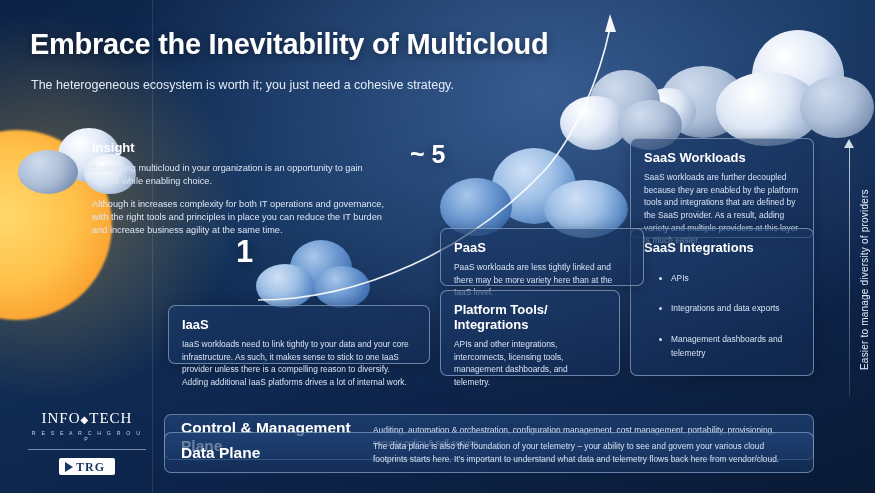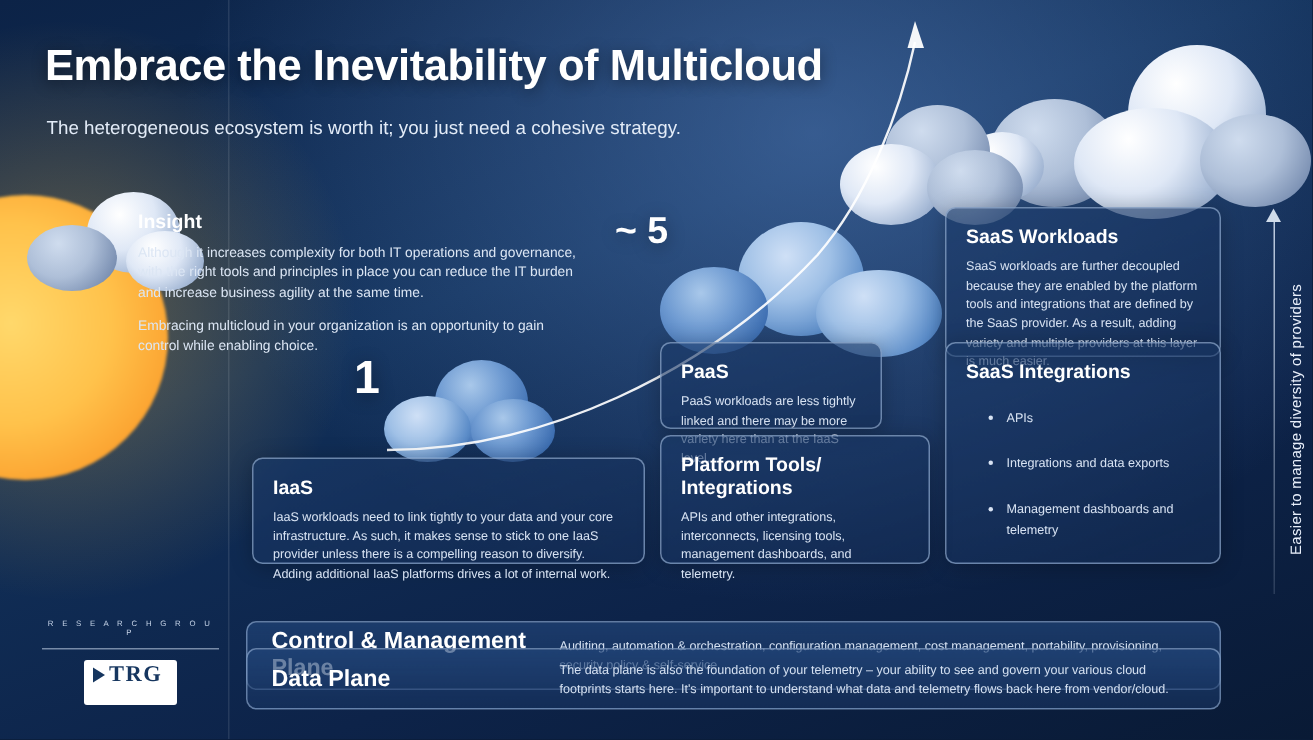--- a/index.html
+++ b/index.html
@@ -126,23 +126,23 @@
     margin: 0;
     padding-left: 11px;
     font-size: 8.4px;
     line-height: 1.7;
     color: #d8e3f3;
   }
   .panel li { margin: 16px; }
 
   #p-saas-workloads { left: 630px; top: 138px; width: 184px; height: 100px; }
   #p-saas-integrations { left: 630px; top: 228px; width: 184px; height: 148px; }
-  #p-paas { left: 440px; top: 228px; width: 148px; height: 58px; }
+  #p-paas { left: 440px; top: 228px; width: 204px; height: 58px; }
   #p-platform-tools { left: 440px; top: 290px; width: 180px; height: 86px; }
-  #p-iaas { left: 168px; top: 305px; width: 262px; height: 71px; }
+  #p-iaas { left: 168px; top: 305px; width: 262px; height: 59px; }
 
   
   .bar {
     position: absolute;
     left: 164px;
     width: 650px;
     border: 1px solid rgba(176,202,235,0.5);
     border-radius: 7px;
     background: linear-gradient(180deg, rgba(34,70,122,0.68) 0%, rgba(24,52,97,0.62) 100%);
     box-sizing: border-box;
@@ -221,23 +221,23 @@
     margin: 7px auto 7px auto;
     width: 100%;
     height: 1px;
     background: rgba(205,220,240,0.55);
   }
   #logo .ltrg {
     display: inline-block;
     background: #ffffff;
     color: #16365f;
     font-weight: bold;
-    font-size: 15px;
+    font-size: 12px;
     letter-spacing: 1px;
-    padding: 2px 10px 11px 6px;
+    padding: 2px 10px 0 6px;
     border-radius: 2px;
     font-family: "Liberation Serif", serif;
   }
   #logo .ltrg .tri {
     display: inline-block;
     width: 0; height: 0;
     border-top: 5px solid transparent;
     border-bottom: 5px solid transparent;
     border-left: 8px solid #16365f;
     margin-right: 3px;
@@ -294,22 +294,22 @@
   <svg class="arrowsvg" width="875" height="493">
     <path d="M258 300 C 360 300, 470 250, 545 170 C 578 132, 600 75, 610 28" fill="none" stroke="#ffffff" stroke-width="1.6" opacity="0.92"></path>
     <polygon points="610,14 605,32 616,32" fill="#ffffff" opacity="0.95"></polygon>
   </svg>
 
   <div class="title">Embrace the Inevitability of Multicloud</div>
   <div class="subtitle">The heterogeneous ecosystem is worth it; you just need a cohesive strategy.</div>
 
   <div class="insight">
     <h3>Insight</h3>
+    <p>Embracing multicloud in your organization is an opportunity to gain control while enabling choice.</p>
     <p>Although it increases complexity for both IT operations and governance, with the right tools and principles in place you can reduce the IT burden and increase business agility at the same time.</p>
-    <p>Embracing multicloud in your organization is an opportunity to gain control while enabling choice.</p>
   </div>
 
   <div class="bignum" id="num-5">~ 5</div>
   <div class="bignum" id="num-1">1</div>
 
   <div class="panel" id="p-saas-workloads">
     <h4>SaaS Workloads</h4>
     <p>SaaS workloads are further decoupled because they are enabled by the platform tools and integrations that are defined by the SaaS provider. As a result, adding variety and multiple providers at this layer is much easier.</p>
   </div>
 
@@ -345,18 +345,19 @@
   <div class="bar" id="bar-data">
     <div class="bt">Data Plane</div>
     <div class="bd">The data plane is also the foundation of your telemetry – your ability to see and govern your various cloud footprints starts here. It's important to understand what data and telemetry flows back here from vendor/cloud.</div>
   </div>
 
   <div id="axis-arrow"></div>
   <div id="axis-line"></div>
   <div id="axis-label">Easier to manage diversity of providers</div>
 
   <div id="logo">
+    <div class="lmain"><span>INFO</span><span class="dia">◆</span><span>TECH</span></div>
     <div class="lsub">R E S E A R C H   G R O U P</div>
     <div class="lrule"></div>
     <div class="ltrg"><span class="tri"></span><span>TRG</span></div>
   </div>
 
 </div>
 
 </body></html>

